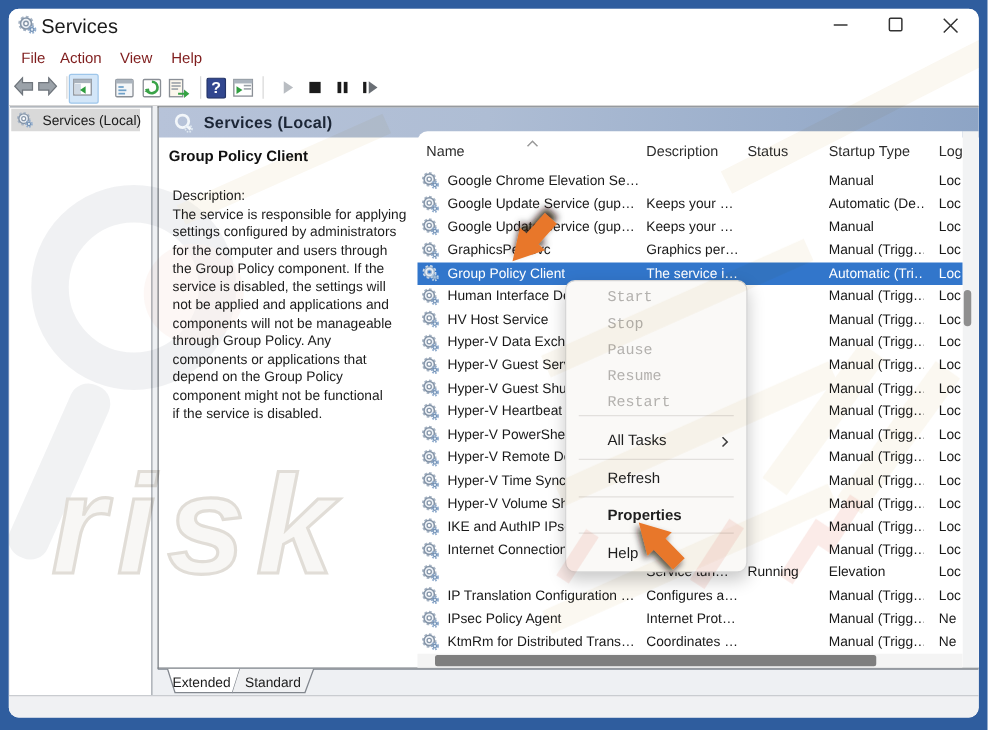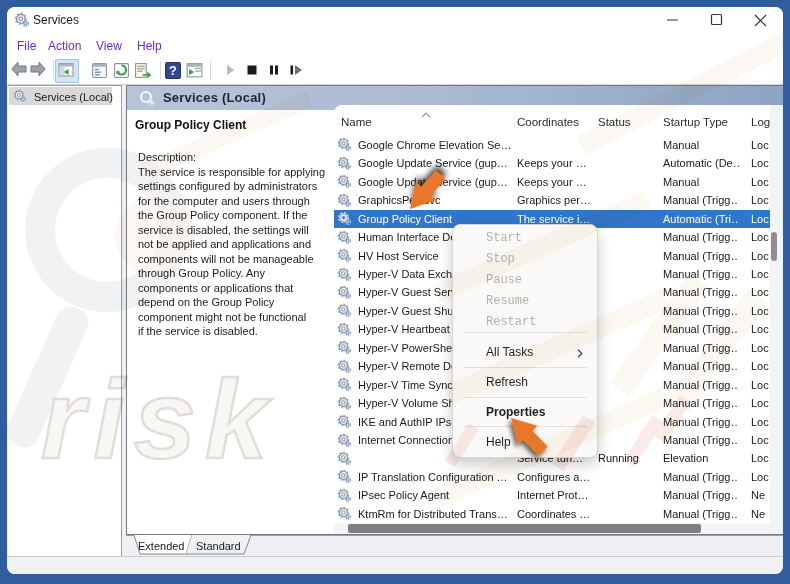--- a/index.html
+++ b/index.html
@@ -2,24 +2,24 @@
 <html><head>
 <meta charset="utf-8">
 <style>
   html,body{margin:0;padding:0;}
   body{width:790px;height:584px;background:#2f5d9e;position:relative;overflow:hidden;
        font-family:"Liberation Sans",sans-serif;-webkit-font-smoothing:antialiased;}
   #win{position:absolute;left:7px;top:7px;width:776px;height:567px;background:#fdfdfd;
        border-radius:8px;overflow:hidden;}
   
   #title{position:absolute;left:0;top:0;width:100%;height:26px;background:#ffffff;}
-  #title .txt{position:absolute;left:26px;top:6px;font-size:12px;color:#1a1a1a;}
+  #title .txt{position:absolute;left:26px;top:6px;font-size:16px;color:#1a1a1a;}
   .winbtn{position:absolute;top:0;width:44px;height:26px;color:#333;}
   
-  #menubar{position:absolute;left:0;top:26px;width:100%;height:24px;background:#fff;font-size:12px;color:#6d28d9;}
+  #menubar{position:absolute;left:0;top:26px;width:100%;height:24px;background:#fff;font-size:12px;color:#7f1d1d;}
   #menubar span{position:absolute;top:6px;}
   
   #toolbar{position:absolute;left:0;top:50px;width:100%;height:27px;background:#fff;border-bottom:1px solid #d5d5d5;}
   .tsep{position:absolute;top:4px;width:1px;height:18px;background:#d9d9d9;}
   
   #mainbg{position:absolute;left:0;top:78px;width:100%;height:471px;background:#eef0f3;}
   #lpanel{position:absolute;left:1px;top:78px;width:113px;height:470px;background:#fff;
           border:1px solid #9aa0a8;border-left:none;}
   #lsel{position:absolute;left:1px;top:1px;width:103px;height:18px;background:#d9d9d9;}
   #lsel svg{position:absolute;left:4px;top:2px;width:14px;height:14px;}
@@ -215,21 +215,21 @@
 component might not be functional<br>
 if the service is disabled.</div>
 
     <div id="vtrack"></div>
     <div style="position:absolute;left:643.5px;top:146px;width:6.5px;height:29px;background:#8f8f8f;border-radius:3px;"></div>
     <div id="list">
       <span class="hdr" style="left:7px">Name</span>
       <svg style="position:absolute;left:87px;top:7px" width="10" height="6" viewBox="0 0 10 6">
           <path d="M1 5 L5 1 L9 5" fill="none" stroke="#9a9a9a" stroke-width="1.2"></path>
         </svg>
-      <span class="hdr" style="left:183px">Coordinates</span>
+      <span class="hdr" style="left:183px">Description</span>
       <span class="hdr" style="left:264px">Status</span>
       <span class="hdr" style="left:329px">Startup Type</span>
       <span class="hdr" style="left:417px;width:20px;overflow:hidden;display:inline-block;">Log On As</span>
 <div class="row" style="top:30.8px">
           <svg class="gicon" viewBox="0 0 16 16">
             <use href="#gear"></use>
           </svg>
           <span class="c1">Google Chrome Elevation Se…</span>
           <span class="c2"></span>
           <span class="c3"></span>

